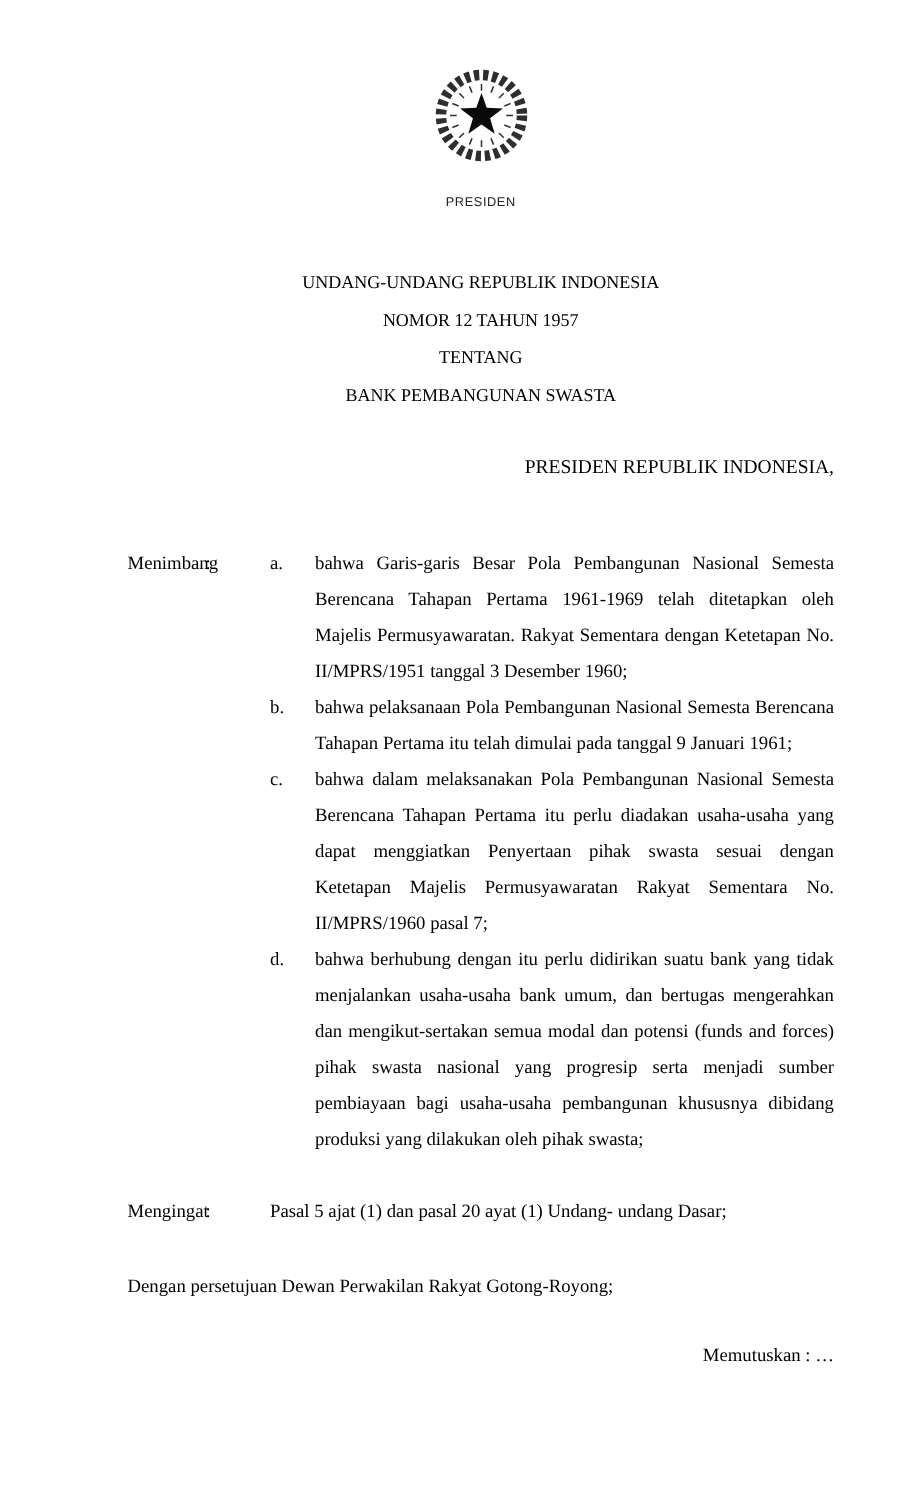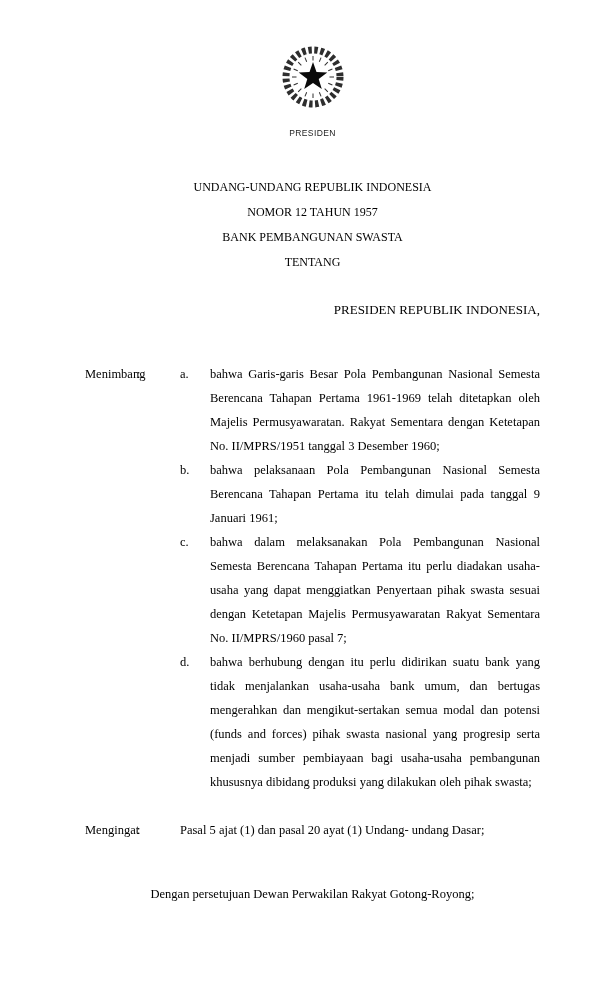--- a/index.html
+++ b/index.html
@@ -11,21 +11,21 @@
     width: 612px;
     height: 1008px;
     font-family: "Liberation Serif", serif;
     color: #000;
     overflow: hidden;
   }
   .page {
     box-sizing: border-box;
     width: 612px;
     height: 1008px;
-    padding: 40px 72px 0 85px;
+    padding: 40px 56px 0 85px;
   }
 
   
   .emblem {
     text-align: center;
     margin-bottom: 0;
   }
   .emblem svg { display: inline-block; }
   .emblem-caption {
     font-family: "Liberation Sans", sans-serif;
@@ -72,24 +72,23 @@
   .item .itext {
     text-align: justify;
     text-justify: inter-word;
   }
   .sec-single {
     font-size: 12.5px;
     line-height: 24px;
   }
 
   .agreement {
-    margin-top: 40px;
+    margin-top: 26px;
     font-size: 12.5px;
     line-height: 24px;
-    text-align: center;
   }
 
   .continuation {
     margin-top: 22px;
     text-align: right;
     font-size: 12.5px;
     line-height: 24px;
   }
 </style>
 </head>
@@ -124,22 +123,22 @@
       <polygon points="42,22 45.5,31.9 56.3,32.4 47.7,38.9 50.8,49.1 42,43 33.2,49.1 36.3,38.9 27.7,32.4 38.5,31.9" fill="#0a0a0a"></polygon>
     </svg>
     <div class="emblem-caption">
       <div>PRESIDEN</div>
     </div>
   </div>
 
   <div class="title-block">
     <div>UNDANG-UNDANG REPUBLIK INDONESIA</div>
     <div>NOMOR 12 TAHUN 1957</div>
+    <div>TENTANG</div>
     <div>BANK PEMBANGUNAN SWASTA</div>
-    <div>TENTANG</div>
   </div>
 
   <div class="salutation">PRESIDEN REPUBLIK INDONESIA,</div>
 
   <div class="section section-menimbang">
     <div class="sec-label">Menimbang</div>
     <div class="sec-colon">:</div>
     <div class="sec-content">
       <div class="item">
         <div class="marker">a.</div>
@@ -161,14 +160,15 @@
   </div>
 
   <div class="section section-mengingat">
     <div class="sec-label">Mengingat</div>
     <div class="sec-colon">:</div>
     <div class="sec-content sec-single">Pasal 5 ajat (1) dan pasal 20 ayat (1) Undang- undang Dasar;</div>
   </div>
 
   <div class="agreement">Dengan persetujuan Dewan Perwakilan Rakyat Gotong-Royong;</div>
 
+  <div class="continuation">Memutuskan : …</div>
 
 </div>
 
 </body></html>

